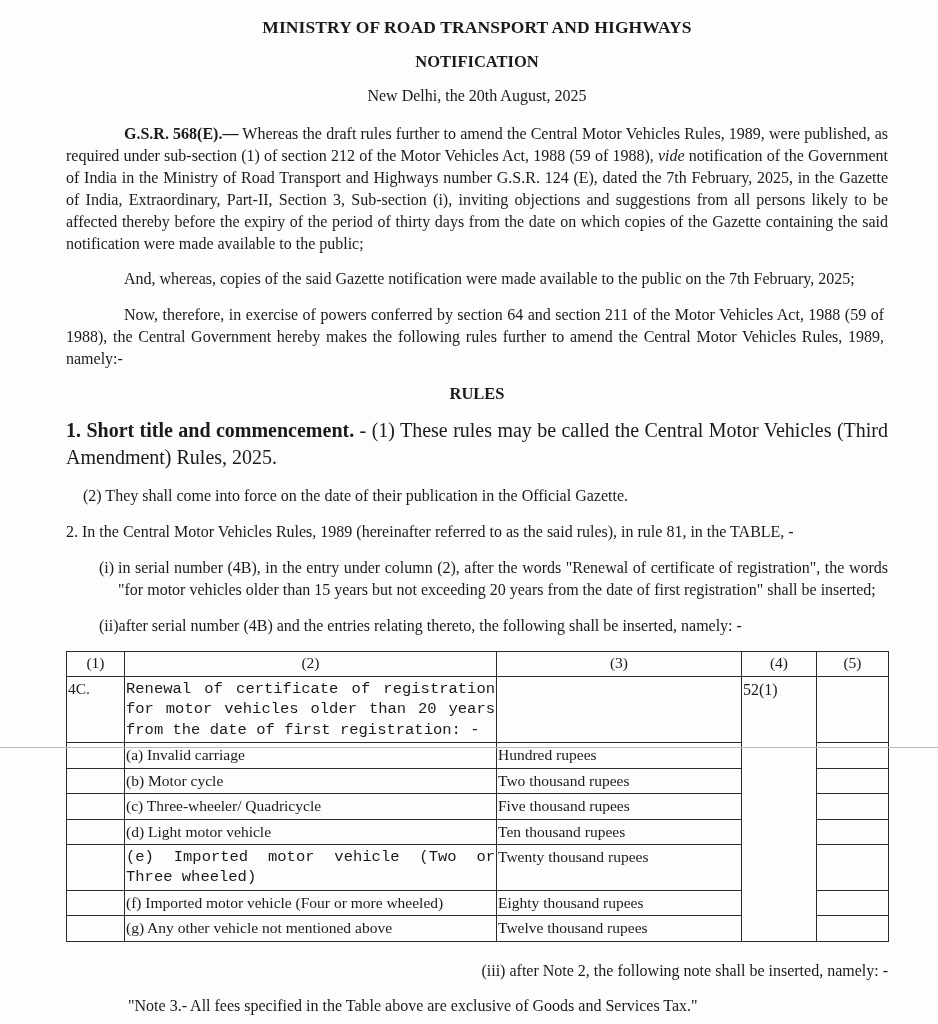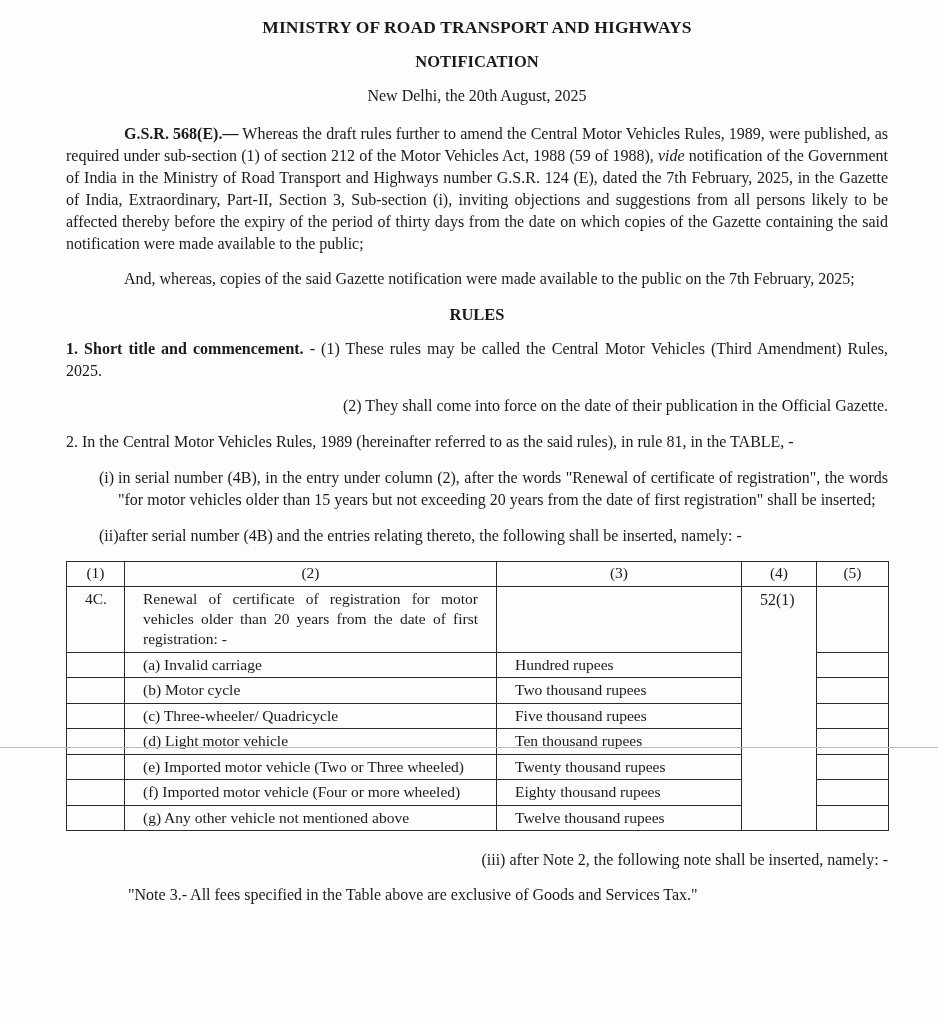--- a/index.html
+++ b/index.html
@@ -70,32 +70,31 @@
     margin: 18px 0 0 0;
     text-indent: 58px;
   }
   .gsr-lead {
     font-weight: bold;
   }
   .ital { font-style: italic; }
 
   p.rule-para {
     text-align: justify;
-    font-size: 16px;
+    font-size: 20px;
     line-height: 1.38;
     margin: 13px 0 0 0;
   }
   .rule-label { font-weight: bold; }
 
   p.subrule {
     font-size: 16px;
     line-height: 1.38;
     margin: 13px 0 0 0;
     padding-left: 17px;
-    text-align: right;
   }
   p.clause2 {
     font-size: 16px;
     line-height: 1.38;
     margin: 14px 0 0 0;
   }
 
   
   .roman-item {
     display: flex;
@@ -117,40 +116,41 @@
   
   table.fee-table {
     border-collapse: collapse;
     width: 822px;
     margin: 14px 0 0 0;
     table-layout: fixed;
     font-size: 15.5px;
   }
   table.fee-table td, table.fee-table th {
     border: 1px solid #2b2b2b;
-    padding: 2px 18px;
+    padding: 2px 1px;
     vertical-align: top;
     font-weight: normal;
     line-height: 1.32;
   }
   table.fee-table th {
     text-align: center;
     padding: 1px 4px 2px 4px;
   }
   .col1 { width: 58px; }
   .col2 { width: 372px; }
   .col3 { width: 245px; }
   .col4 { width: 75px; }
   .col5 { width: 72px; }
 
   td.c1 { text-align: left; padding-left: 8px; }
   td.c2 { text-align: left; }
   td.c2.justify {
     text-align: justify;
     text-justify: inter-word;
+    font-family: Liberation Mono, monospace;
   }
   td.c3 { text-align: left; }
   td.c4 {
     vertical-align: middle;
     font-size: 16px;
   }
   td.empty { }
 
   
   p.note-item {
@@ -182,20 +182,21 @@
 
   <h1 class="ministry-title">MINISTRY OF ROAD TRANSPORT AND HIGHWAYS</h1>
   <h2 class="notification-title">NOTIFICATION</h2>
   <div class="place-date">New Delhi, the 20th August, 2025</div>
 
   <p class="first-para"><span class="gsr-lead">G.S.R. 568(E).—</span><span> Whereas the draft rules further to amend the Central Motor Vehicles Rules, 1989, were published, as required under sub-section (1) of section 212 of the Motor Vehicles Act, 1988 (59 of 1988), </span><span class="ital">vide</span><span> notification of the Government of India in the Ministry of Road Transport and Highways number G.S.R. 124 (E), dated the 7th February, 2025, in the Gazette of India, Extraordinary, Part-II, Section 3, Sub-section (i), inviting objections and suggestions from all persons likely to be affected thereby before the expiry of the period of thirty days from the date on which copies of the Gazette containing the said notification were made available to the public;</span></p>
 
   <p class="para indent">And, whereas, copies of the said Gazette notification were made available to the public on the 7th February, 2025;</p>
 
 
+  <p class="para indent">Now, therefore, in exercise of powers conferred by section 64 and section 211 of the Motor Vehicles Act, 1988 (59 of 1988), the Central Government hereby makes the following rules further to amend the Central Motor Vehicles Rules, 1989, namely:-</p>
 
   <h3 class="rules-heading">RULES</h3>
 
   <p class="rule-para"><span class="rule-label">1. Short title and commencement.</span><span> - (1) These rules may be called the Central Motor Vehicles (Third Amendment) Rules, 2025.</span></p>
 
   <p class="subrule">(2) They shall come into force on the date of their publication in the Official Gazette.</p>
 
   <p class="clause2">2. In the Central Motor Vehicles Rules, 1989 (hereinafter referred to as the said rules), in rule 81, in the TABLE, -</p>
 
   <div class="roman-item">

